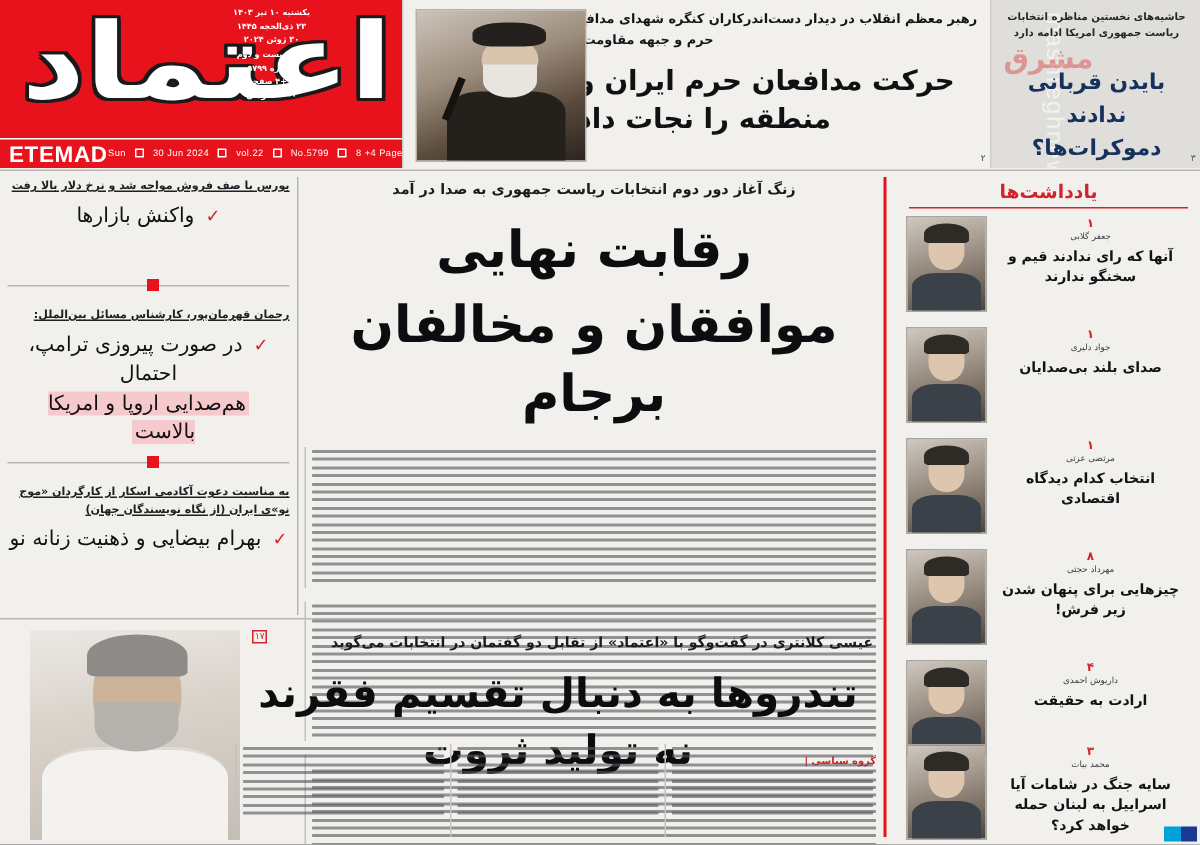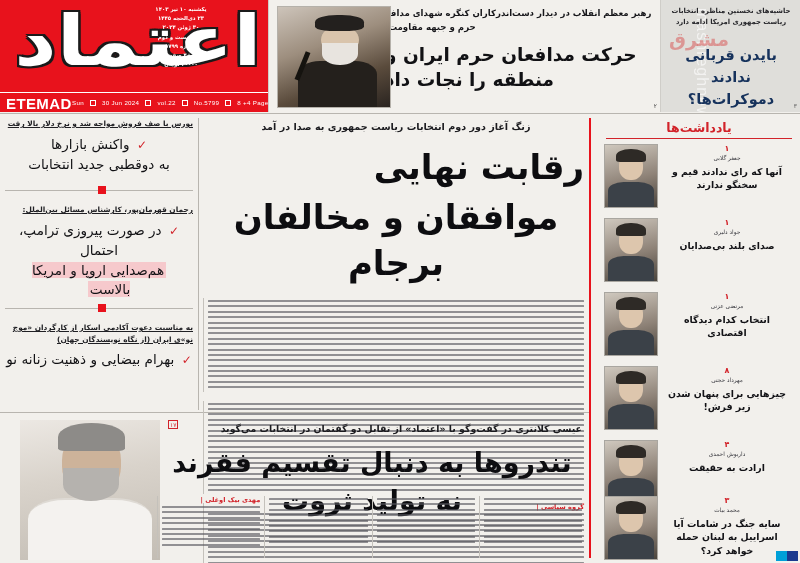--- a/index.html
+++ b/index.html
@@ -295,20 +295,21 @@
     text-align: center;
     font-size: 9.6px;
     line-height: 14px;
     font-weight: bold;
     color: #1b1b1f;
   }
   #main-art .headline1 {
     position: absolute;
     right: 6px; top: 26px;
     width: 376px;
+    text-align: center;
     font-size: 34px;
     line-height: 46px;
     font-weight: bold;
     color: #0d0d10;
     letter-spacing: -1px;
   }
   #main-art .headline2 {
     position: absolute;
     right: 6px; top: 76px;
     width: 376px;
@@ -590,21 +591,20 @@
   <div class="vr-red" style="left:589px;top:118px;height:440px;"></div>
   <div class="hr-full" style="left:0;top:412px;width:589px;"></div>
 
   <div id="left-col">
 
     <div class="item" style="top:0;">
       <div class="kicker">بورس با صف فروش مواجه شد و نرخ دلار بالا رفت</div>
       <div class="headline">
         <span class="check">✓</span>
         <span>واکنش بازارها</span><br>
-        <span>به دوقطبی جدید انتخابات</span>
       </div>
     </div>
     <div class="sep-rule" style="top:72px;"></div>
     <div class="sep-mark" style="top:68px;"></div>
 
     <div class="item" style="top:86px;">
       <div class="kicker">رحمان قهرمان‌پور، کارشناس مسائل بین‌الملل:</div>
       <div class="headline">
         <span class="check">✓</span>
         <span>در صورت پیروزی ترامپ، احتمال</span><br>
@@ -826,31 +826,17 @@
             <i></i>
             <i></i>
             <i></i>
             <i></i>
             <i></i>
             <i></i>
             <i></i>
             <i></i>
         </div>
       </div>
-      <div class="bcol">
-        <div class="col-rule"></div>
-        <div class="lead-tag">مهدی بیک اوغلی |</div>
-        <div class="fake-lines">
-          <i></i>
-            <i></i>
-            <i></i>
-            <i></i>
-            <i></i>
-            <i></i>
-            <i></i>
-            <i></i>
-        </div>
-      </div>
     </div>
   </div>
 
   <div class="corner-swatch"></div>
 </div>
 
 </body></html>

